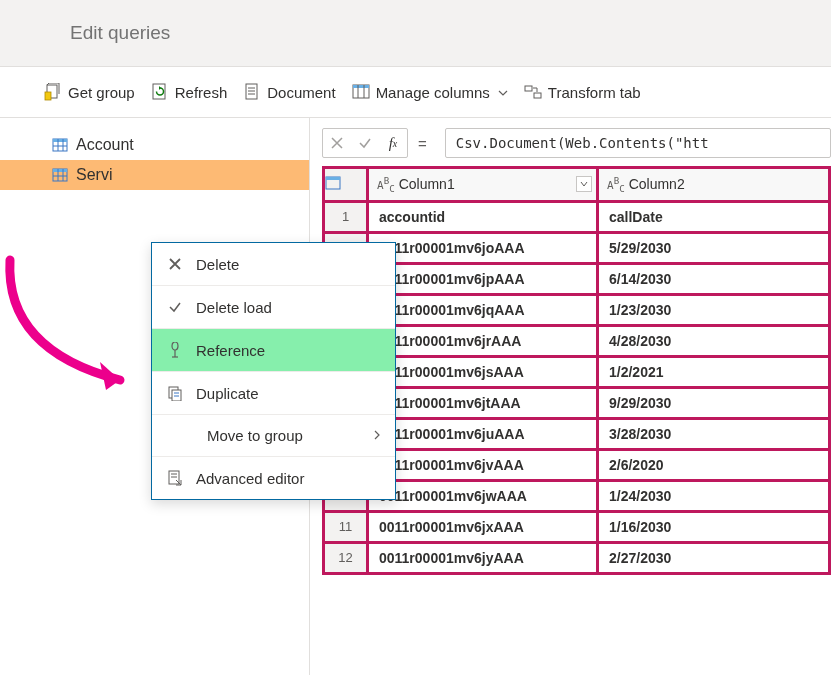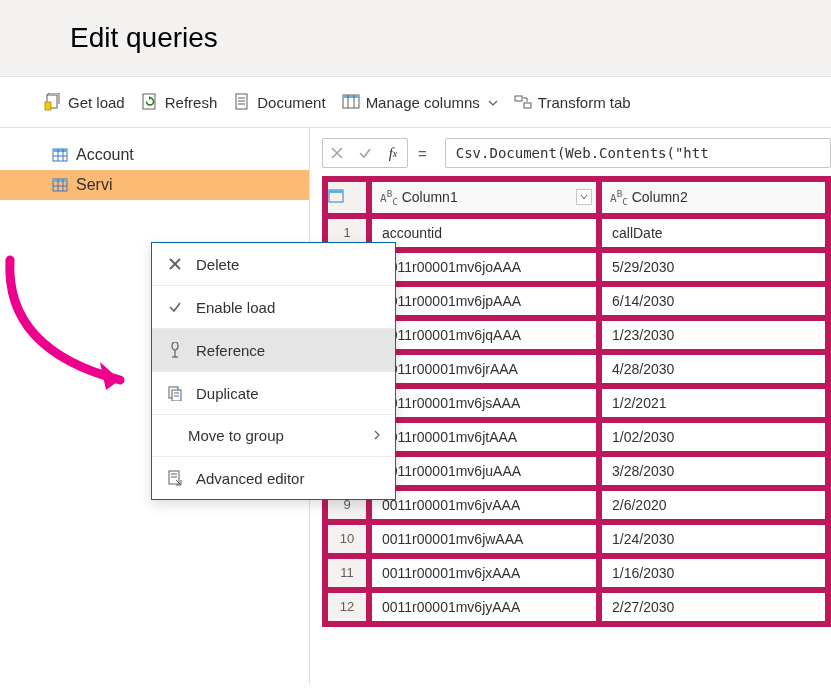--- a/index.html
+++ b/index.html
@@ -1,75 +1,75 @@
 <!DOCTYPE html>
 <html><head>
 <meta charset="utf-8">
 <style>
 * { box-sizing: border-box; margin: 0; padding: 0; }
 body { font-family: "Segoe UI", Arial, sans-serif; font-size: 14px; color: #323130; background: #fff; width: 831px; height: 697px; overflow: hidden; position: relative; }
 
 .header { background: #f3f2f1; padding: 22px 0 22px 70px; border-bottom: 1px solid #e1dfdd; }
-.header h1 { font-weight: 300; font-size: 28px; color: #000000; }
+.header h1 { font-weight: 300; font-size: 19px; color: #737373; }
 
 .toolbar { background: #fff; padding: 12px 10px 12px 38px; display: flex; align-items: center; gap: 4px; border-bottom: 1px solid #e1dfdd; }
 .tb-btn { display: inline-flex; align-items: center; gap: 6px; padding: 4px 6px; cursor: pointer; border-radius: 2px; font-size: 15px; color: #323130; }
 .tb-icon { width: 18px; height: 18px; display: inline-flex; align-items: center; justify-content: center; }
 .chev { margin-left: 2px; }
 
 .content { display: flex; height: calc(100% - 140px); }
 .sidebar { width: 310px; padding: 12px 0 0 0; border-right: 1px solid #e1dfdd; position: relative; }
 .query-item { display: flex; align-items: center; gap: 8px; padding: 6px 10px 6px 52px; cursor: pointer; font-size: 16px; }
 .query-item.selected { background: #fdba74; }
 .qicon { width: 16px; height: 16px; }
 
 .main { flex: 1; padding: 10px 0 0 12px; }
 .formula-bar { display: flex; align-items: center; gap: 0; margin-bottom: 8px; }
 .fb-btns { display: flex; border: 1px solid #c8c6c4; border-radius: 2px; height: 30px; align-items: center; }
 .fb-btn { width: 28px; height: 28px; display: flex; align-items: center; justify-content: center; color: #a19f9d; cursor: pointer; }
 .fb-eq { padding: 0 10px; color: #605e5c; font-size: 15px; }
 .fb-input { flex: 1; border: 1px solid #c8c6c4; height: 30px; padding: 0 10px; font-family: Consolas, monospace; font-size: 14px; color: #323130; border-radius: 2px; margin-left: 8px; }
 
 .grid { border-collapse: collapse; width: 100%; }
-.grid th, .grid td { border: 6px solid #be185d; text-align: left; font-weight: 400; }
+.grid th, .grid td { border: 3px solid #be185d; text-align: left; font-weight: 400; }
 .grid th.rownum-h { width: 44px; background: #f3f2f1; }
 .grid th.colhead { background: #f8f8f8; padding: 6px 8px; font-size: 14px; position: relative; }
 .colhead-inner { display: flex; align-items: center; gap: 4px; }
 .type-icon { font-size: 11px; color: #605e5c; font-family: Consolas, monospace; }
 .col-dd { position: absolute; right: 4px; top: 50%; transform: translateY(-50%); width: 16px; height: 16px; border: 1px solid #c8c6c4; display: flex; align-items: center; justify-content: center; cursor: pointer; background: #fff; }
 .grid td.rownum { background: #f3f2f1; text-align: center; color: #605e5c; font-size: 13px; padding: 6px 4px; width: 44px; }
-.grid td.cell { padding: 6px 10px; font-size: 14px; color: #323130; }
+.grid td.cell { padding: 6px 10px; font-size: 14px; color: #323130; font-weight: bold; }
 
 .context-menu { position: absolute; top: 242px; left: 151px; width: 245px; background: #fff; border: 1px solid #0369a1; box-shadow: 0 4px 12px rgba(0,0,0,0.15); z-index: 100; }
 .cm-item { display: flex; align-items: center; gap: 12px; padding: 12px 14px; cursor: pointer; font-size: 15px; color: #323130; border-bottom: 1px solid #edebe9; position: relative; }
 .cm-item:last-child { border-bottom: none; }
-.cm-item.hover { background: #e5e5e5; }
+.cm-item.hover { background: #86efac; }
 .cm-icon { width: 18px; height: 18px; display: flex; align-items: center; justify-content: center; color: #605e5c; }
-.cm-item.indent { padding-left: 36px; }
+.cm-item.indent { padding-left: 55px; }
 .cm-sub { margin-left: auto; color: #605e5c; }
 
 .arrow-annot { position: absolute; top: 240px; left: 0; width: 160px; height: 160px; z-index: 200; pointer-events: none; }
 </style>
 </head>
 <body>
 
 <div class="header">
   <h1>Edit queries</h1>
 </div>
 
 <div class="toolbar">
   <div class="tb-btn">
     <span class="tb-icon">
       <svg width="18" height="18" viewBox="0 0 18 18">
           <rect x="3" y="2" width="10" height="13" fill="none" stroke="#605e5c" stroke-width="1"></rect>
           <path d="M3 2 L5 0 L15 0 L15 11" fill="none" stroke="#605e5c" stroke-width="1"></path>
           <rect x="1" y="9" width="6" height="8" fill="#f2c811" stroke="#b08900" stroke-width="0.8"></rect>
         </svg>
     </span>
-    <span>Get load</span>
+    <span>Get group</span>
   </div>
   <div class="tb-btn">
     <span class="tb-icon">
       <svg width="18" height="18" viewBox="0 0 18 18">
           <rect x="2" y="1" width="12" height="15" fill="none" stroke="#605e5c" stroke-width="1"></rect>
           <path d="M9 5 A3.5 3.5 0 1 1 5.5 8.5" fill="none" stroke="#107c10" stroke-width="1.5"></path>
           <path d="M8 3 L10 5 L8 7" fill="#107c10"></path>
         </svg>
     </span>
     <span>Refresh</span>
@@ -215,21 +215,21 @@
     <td class="cell">4/28/2030</td>
           </tr>
           <tr>
             <td class="rownum">6</td>
     <td class="cell">0011r00001mv6jsAAA</td>
     <td class="cell">1/2/2021</td>
           </tr>
           <tr>
             <td class="rownum">7</td>
     <td class="cell">0011r00001mv6jtAAA</td>
-    <td class="cell">1/02/2030</td>
+    <td class="cell">9/29/2030</td>
           </tr>
           <tr>
             <td class="rownum">8</td>
     <td class="cell">0011r00001mv6juAAA</td>
     <td class="cell">3/28/2030</td>
           </tr>
           <tr>
             <td class="rownum">9</td>
     <td class="cell">0011r00001mv6jvAAA</td>
     <td class="cell">2/6/2020</td>
@@ -262,21 +262,21 @@
         </svg>
     </span>
     <span>Delete</span>
   </div>
   <div class="cm-item">
     <span class="cm-icon">
       <svg width="14" height="14" viewBox="0 0 14 14">
           <path d="M2 7 L6 11 L12 3" stroke="#605e5c" stroke-width="1.5" fill="none"></path>
         </svg>
     </span>
-    <span>Enable load</span>
+    <span>Delete load</span>
   </div>
   <div class="cm-item hover">
     <span class="cm-icon">
       <svg width="14" height="16" viewBox="0 0 14 16">
           <ellipse cx="7" cy="4" rx="3" ry="4" fill="none" stroke="#605e5c" stroke-width="1.2"></ellipse>
           <line x1="7" y1="8" x2="7" y2="15" stroke="#605e5c" stroke-width="1.2"></line>
           <line x1="4" y1="15" x2="10" y2="15" stroke="#605e5c" stroke-width="1.2"></line>
         </svg>
     </span>
     <span>Reference</span>

